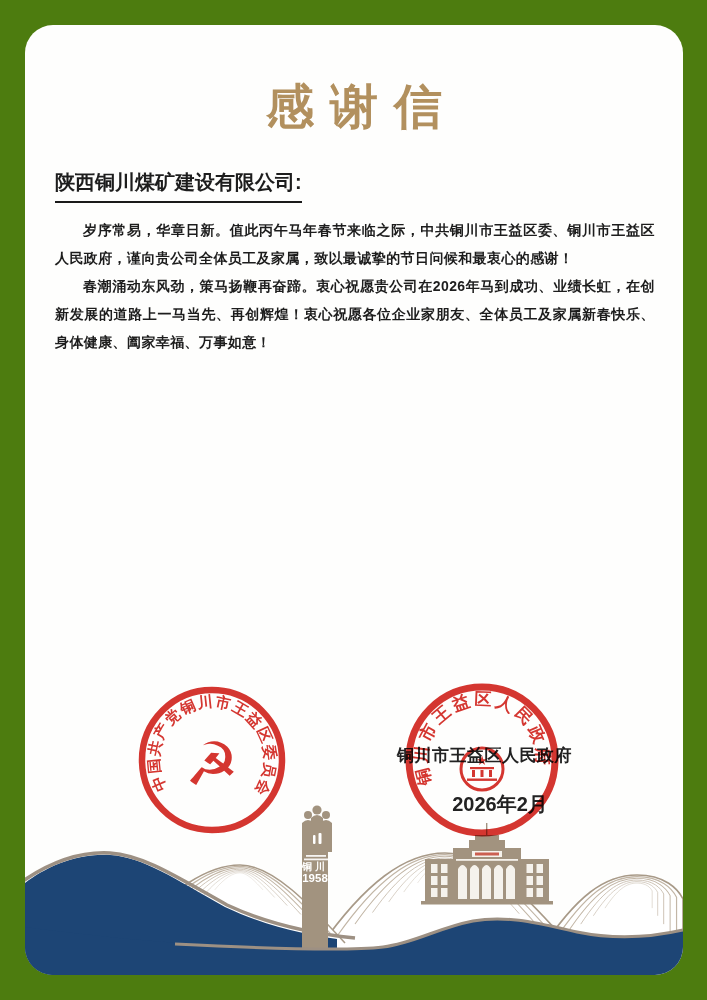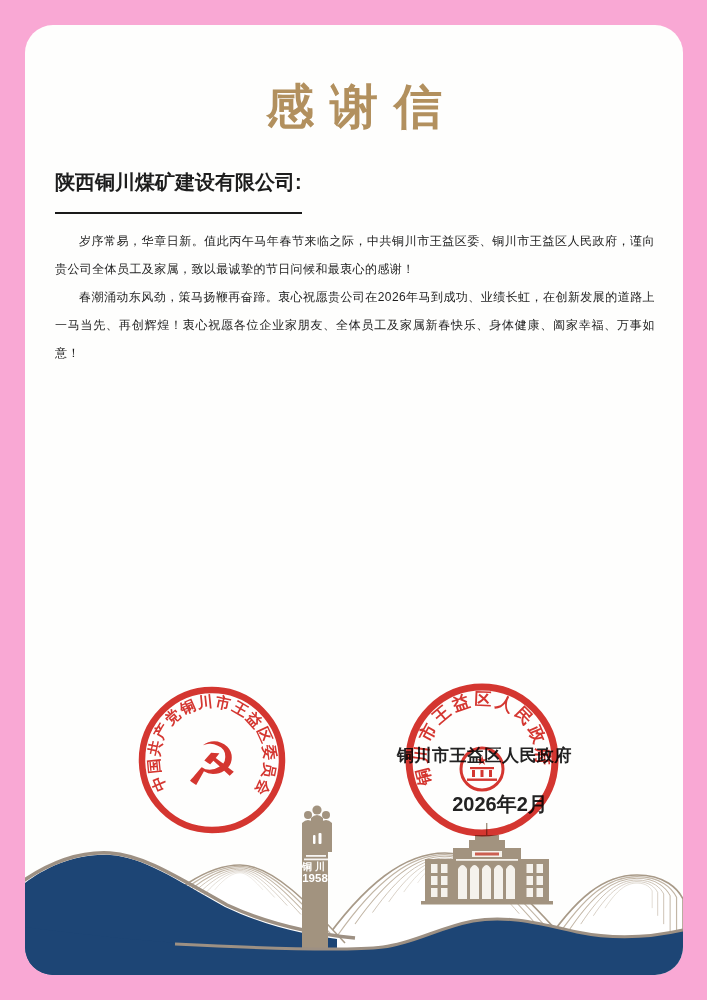--- a/index.html
+++ b/index.html
@@ -1,24 +1,24 @@
 <!DOCTYPE html>
 <html><head>
 <meta charset="utf-8">
 <style>
   html,body{margin:0;padding:0;}
   body{width:707px;height:1000px;font-family:"Liberation Sans","DejaVu Sans",sans-serif;}
-  .page{position:relative;width:707px;height:1000px;background:#f9a8d4;overflow:hidden;}
+  .page{position:relative;width:707px;height:1000px;background:#4d7c0f;overflow:hidden;}
   .card{position:absolute;left:25px;top:25px;width:658px;height:950px;background:#FEFEFD;
         border-radius:28px;overflow:hidden;}
   .title{margin:50px 0 0 0;text-align:center;font-family:"Liberation Serif","DejaVu Serif",serif;
          font-weight:700;font-size:48px;letter-spacing:16px;text-indent:16px;color:#B2905E;}
   .recipient{margin:30px 28px 0 30px;font-size:20px;font-weight:700;color:#1D1D1D;}
-  .recipient span{display:inline-block;border-bottom:2px solid #1a1a1a;padding-bottom:16px;}
-  .body-text{margin:13px 28px 0 30px;font-size:12px;line-height:28px;font-weight:400;
+  .recipient span{display:inline-block;border-bottom:2px solid #1a1a1a;padding-bottom:5px;}
+  .body-text{margin:13px 28px 0 30px;font-size:14px;line-height:28px;font-weight:700;
              color:#1D1D1D;text-align:justify;letter-spacing:0.4px;}
   .body-text p{margin:0;text-indent:2em;}
   .org-name{position:absolute;font-size:17px;font-weight:700;color:#222;letter-spacing:0.5px;z-index:2;}
   .org-left{left:118px;top:719px;}
   .org-right{left:372px;top:719px;}
   .sig-date{position:absolute;left:385px;top:766px;width:180px;text-align:center;
             font-size:20px;font-weight:700;color:#222;z-index:2;}
   .seal{position:absolute;z-index:3;opacity:0.92;mix-blend-mode:multiply;}
   .seal-left{left:112px;top:660px;width:150px;height:150px;}
   .seal-right{left:378px;top:656px;width:158px;height:158px;}

